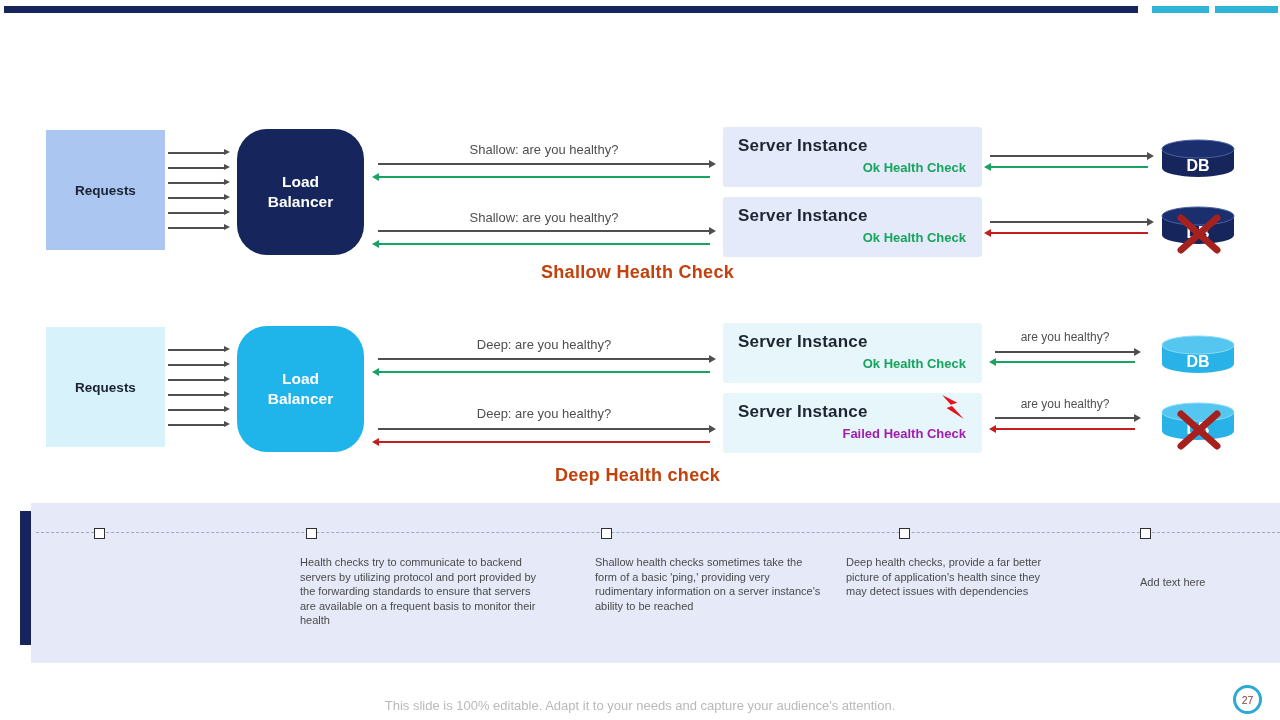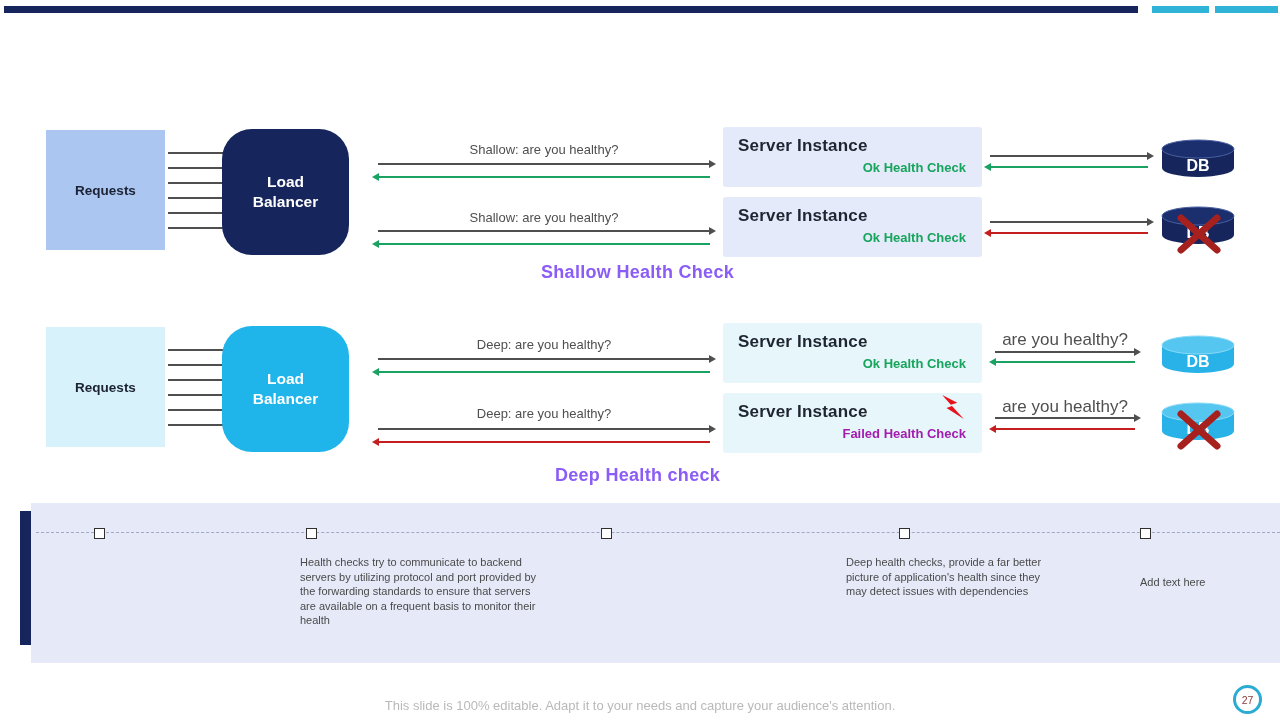--- a/index.html
+++ b/index.html
@@ -32,50 +32,50 @@
   .c-red   { color:#C41E1E; }
 
   
   .req { position:absolute; left:46px; width:119px; height:120px;
     display:flex; align-items:center; justify-content:center;
     font-weight:bold; font-size:13.5px; color:#1B2233; }
   .req1 { top:130px; background:#AAC6F1; }
   .req2 { top:327px; background:#D8F2FB; }
 
   
-  .lb { position:absolute; left:222px; width:127px; height:126px; border-radius:30px;
+  .lb { position:absolute; left:237px; width:127px; height:126px; border-radius:30px;
     display:flex; align-items:center; justify-content:center; text-align:center;
     color:#fff; font-weight:bold; font-size:15.5px; line-height:1.3; }
   .lb span { display:block; width:84px; }
   .lb1 { top:129px; background:#16265C; }
   .lb2 { top:326px; background:#1FB4EA; }
 
   
   .qlabel { position:absolute; left:378px; width:332px; text-align:center;
     font-size:13px; color:#4F4F4F; }
   .dbqlabel { position:absolute; left:995px; width:140px; text-align:center;
-    font-size:17px; color:#4F4F4F; }
+    font-size:12px; color:#4F4F4F; }
 
   
   .sv { position:absolute; left:723px; width:259px; height:60px; border-radius:3px; }
   .sv-lav { background:#E4EAFA; }
   .sv-cyn { background:#E6F6FA; }
   .sv-title { position:absolute; left:15px; top:9px; font-weight:bold;
     font-size:17px; color:#1E2430; letter-spacing:.2px; }
   .sv-status { position:absolute; right:16px; top:33px; font-weight:bold; font-size:13px; }
   .ok { color:#17A45C; }
   .failed { color:#a21caf; }
   .bolt { position:absolute; right:16px; top:2px; }
 
   
   .db { position:absolute; width:78px; height:42px; }
   .db svg { overflow:visible; }
 
   .caption { position:absolute; left:340px; width:595px; text-align:center;
-    font-weight:bold; font-size:18px; color:#8b5cf6; letter-spacing:.3px; }
+    font-weight:bold; font-size:18px; color:#c2410c; letter-spacing:.3px; }
   .cap1 { top:262px; }
   .cap2 { top:465px; }
 
   
   .panel { position:absolute; left:31px; top:503px; width:1249px; height:160px; background:#E6EAF8; }
   .panel-accent { position:absolute; left:20px; top:511px; width:11px; height:134px; background:#16265C; }
   .tl-line { position:absolute; left:36px; top:532px; width:1244px; border-top:1px dashed #9FA8C4; }
   .tl-marker { position:absolute; top:528px; width:9px; height:9px; background:#fff; border:1.5px solid #2F2F2F; }
   .m1 { left:94px; } .m2 { left:306px; } .m3 { left:601px; } .m4 { left:899px; } .m5 { left:1140px; }
   .tl-text { position:absolute; top:555px; font-size:11px; color:#4A4A4A; line-height:1.32; }
@@ -219,20 +219,21 @@
 
   <div class="panel"></div>
   <div class="panel-accent"></div>
   <div class="tl-line"></div>
   <div class="tl-marker m1"></div>
   <div class="tl-marker m2"></div>
   <div class="tl-marker m3"></div>
   <div class="tl-marker m4"></div>
   <div class="tl-marker m5"></div>
   <div class="tl-text t2">Health checks try to communicate to backend servers by utilizing protocol and port provided by the forwarding standards to ensure that servers are available on a frequent basis to monitor their health</div>
+  <div class="tl-text t3">Shallow health checks sometimes take the form of a basic 'ping,' providing very rudimentary information on a server instance's ability to be reached</div>
   <div class="tl-text t4">Deep health checks, provide a far better picture of application's health since they may detect issues with dependencies</div>
   <div class="tl-text t5">Add text here</div>
 
   <div class="footer">This slide is 100% editable. Adapt it to your needs and capture your audience's attention.</div>
   <div class="badge">
     <span>27</span>
   </div>
 
 </div>
 

